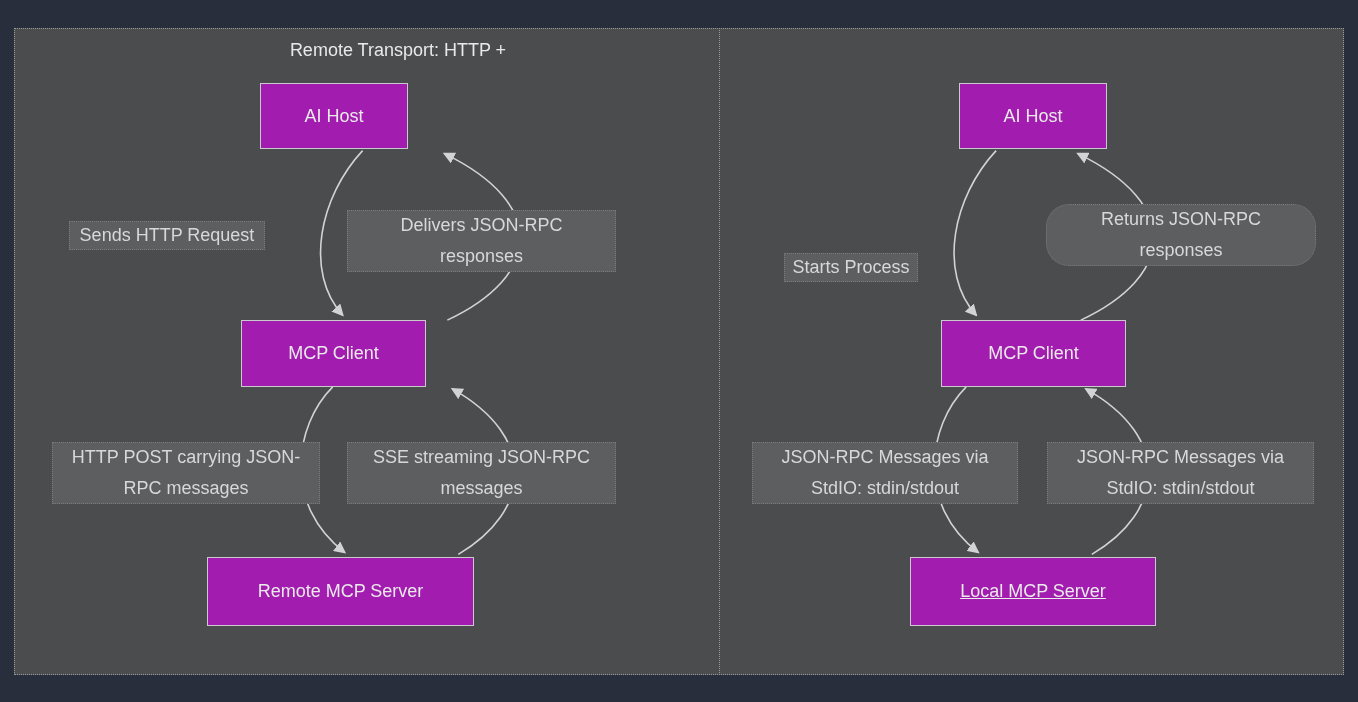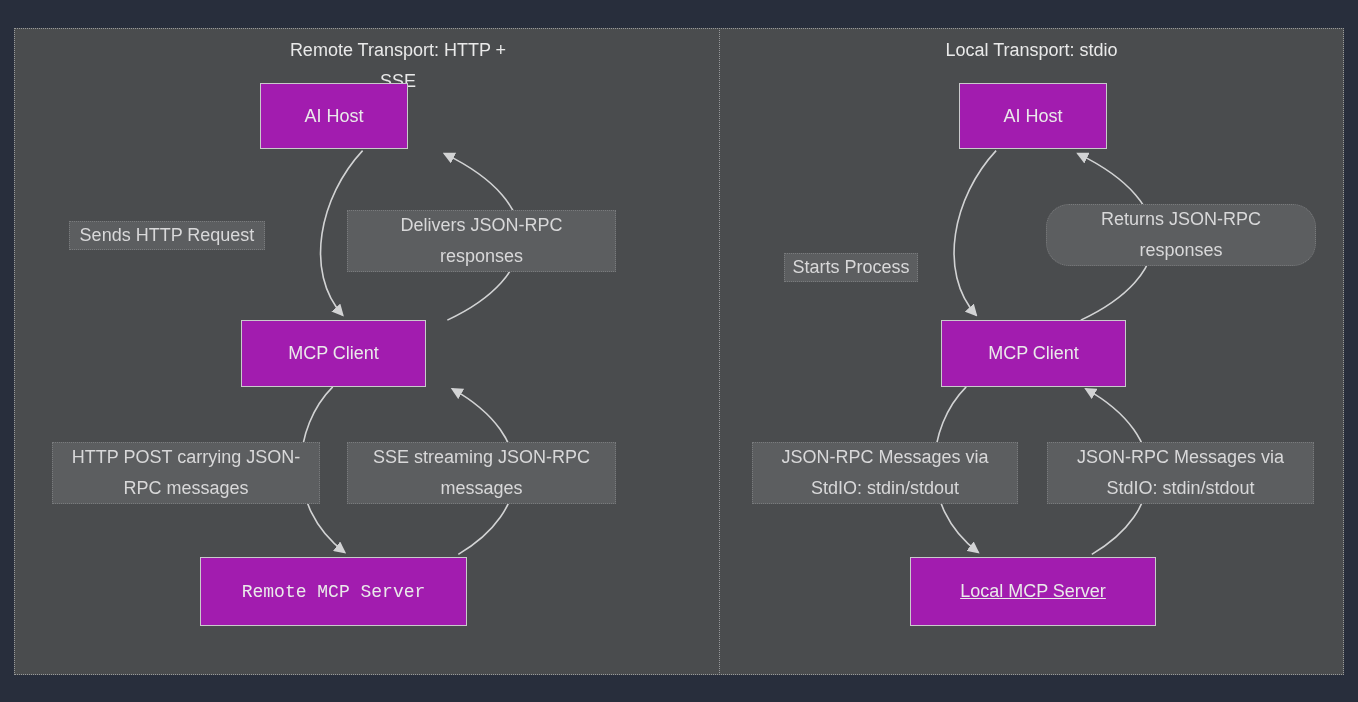--- a/index.html
+++ b/index.html
@@ -68,21 +68,21 @@
     font-size: 18px;
     display: flex;
     align-items: center;
     justify-content: center;
     text-align: center;
   }
 
   
   .left .node-ai     { left: 245px; top: 54px;  width: 148px; height: 66px; }
   .left .node-client { left: 226px; top: 291px; width: 185px; height: 67px; }
-  .left .node-server { left: 185px; top: 528px; width: 267px; height: 69px; font-family: Liberation Mono, monospace; }
+  .left .node-server { left: 192px; top: 528px; width: 267px; height: 69px; }
   .left .lbl-0 { left: 54px;  top: 192px; width: 196px; height: 29px; }
   .left .lbl-1 { left: 332px; top: 181px; width: 269px; height: 62px; }
   .left .lbl-2 { left: 37px;  top: 413px; width: 268px; height: 62px; }
   .left .lbl-3 { left: 332px; top: 413px; width: 269px; height: 62px; }
 
   
   .right .node-ai     { left: 239px; top: 54px;  width: 148px; height: 66px; }
   .right .node-client { left: 221px; top: 291px; width: 185px; height: 67px; }
   .right .node-server { left: 190px; top: 528px; width: 246px; height: 69px; text-decoration: underline; }
   .right .lbl-0 { left: 64px;  top: 192px; width: 134px; height: 29px; margin-top: 32px; }
@@ -90,21 +90,20 @@
   .right .lbl-2 { left: 32px;  top: 413px; width: 266px; height: 62px; }
   .right .lbl-3 { left: 327px; top: 413px; width: 267px; height: 62px; }
 </style>
 </head>
 <body>
 
 <div class="panel left">
 
   <div class="panel-title">
     <span>Remote Transport: HTTP +</span>
-    <span>SSE</span>
   </div>
 
   <svg class="edge-svg" viewBox="0 0 637 647">
     <defs>
       <marker id="arrowL" viewBox="0 0 10 10" refX="8.5" refY="5" markerWidth="7.5" markerHeight="7.5" orient="auto">
         <path d="M0,0 L10,5 L0,10 z" fill="#d2d3d4"></path>
       </marker>
     </defs>
     <g fill="none" stroke="#d2d3d4" stroke-width="1.6">
       <path d="M 283 122 C 240 168, 224 244, 263 287" marker-end="url(#arrowL)"></path>
@@ -122,23 +121,20 @@
   <div class="edge-label lbl-2">HTTP POST carrying JSON-
 RPC messages</div>
 
   <div class="node node-ai">AI Host</div>
   <div class="node node-client">MCP Client</div>
   <div class="node node-server">Remote MCP Server</div>
 </div>
 
 <div class="panel right">
 
-  <div class="panel-title">
-    <span>Local Transport: stdio</span>
-  </div>
 
   <svg class="edge-svg" viewBox="0 0 625 647">
     <defs>
       <marker id="arrowR" viewBox="0 0 10 10" refX="8.5" refY="5" markerWidth="7.5" markerHeight="7.5" orient="auto">
         <path d="M0,0 L10,5 L0,10 z" fill="#d2d3d4"></path>
       </marker>
     </defs>
     <g fill="none" stroke="#d2d3d4" stroke-width="1.6" transform="translate(-6,0)">
       <path d="M 283 122 C 240 168, 224 244, 263 287" marker-end="url(#arrowR)"></path>
       <path d="M 368 292 C 462 248, 470 176, 365 125" marker-end="url(#arrowR)"></path>

